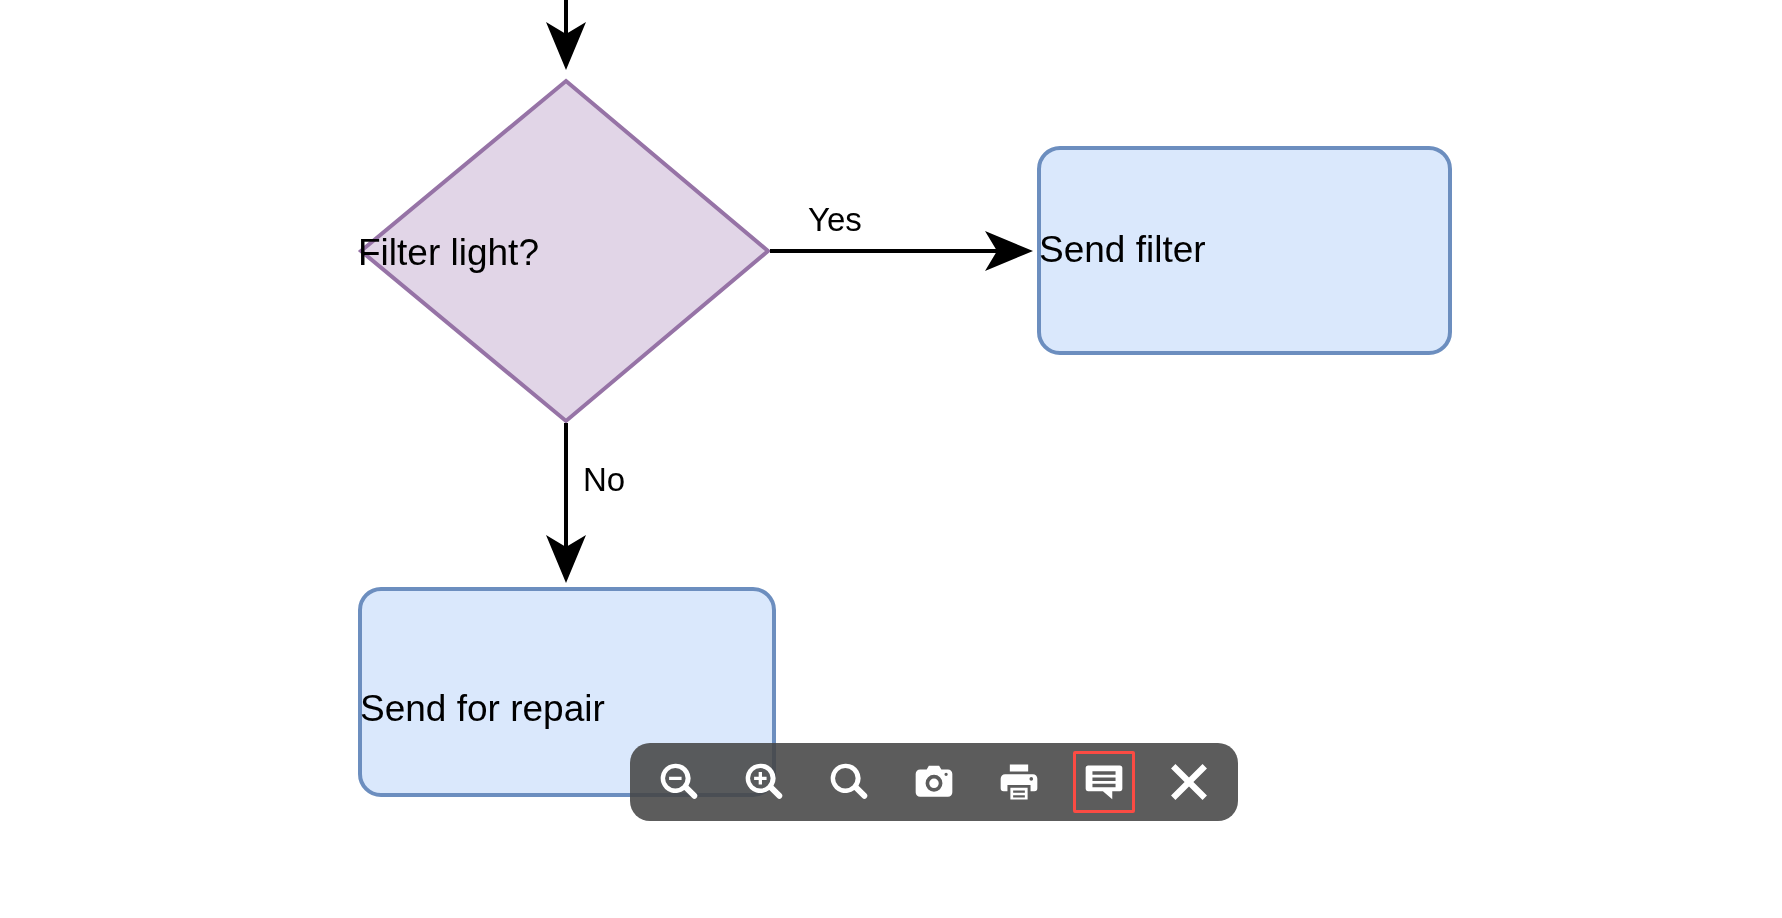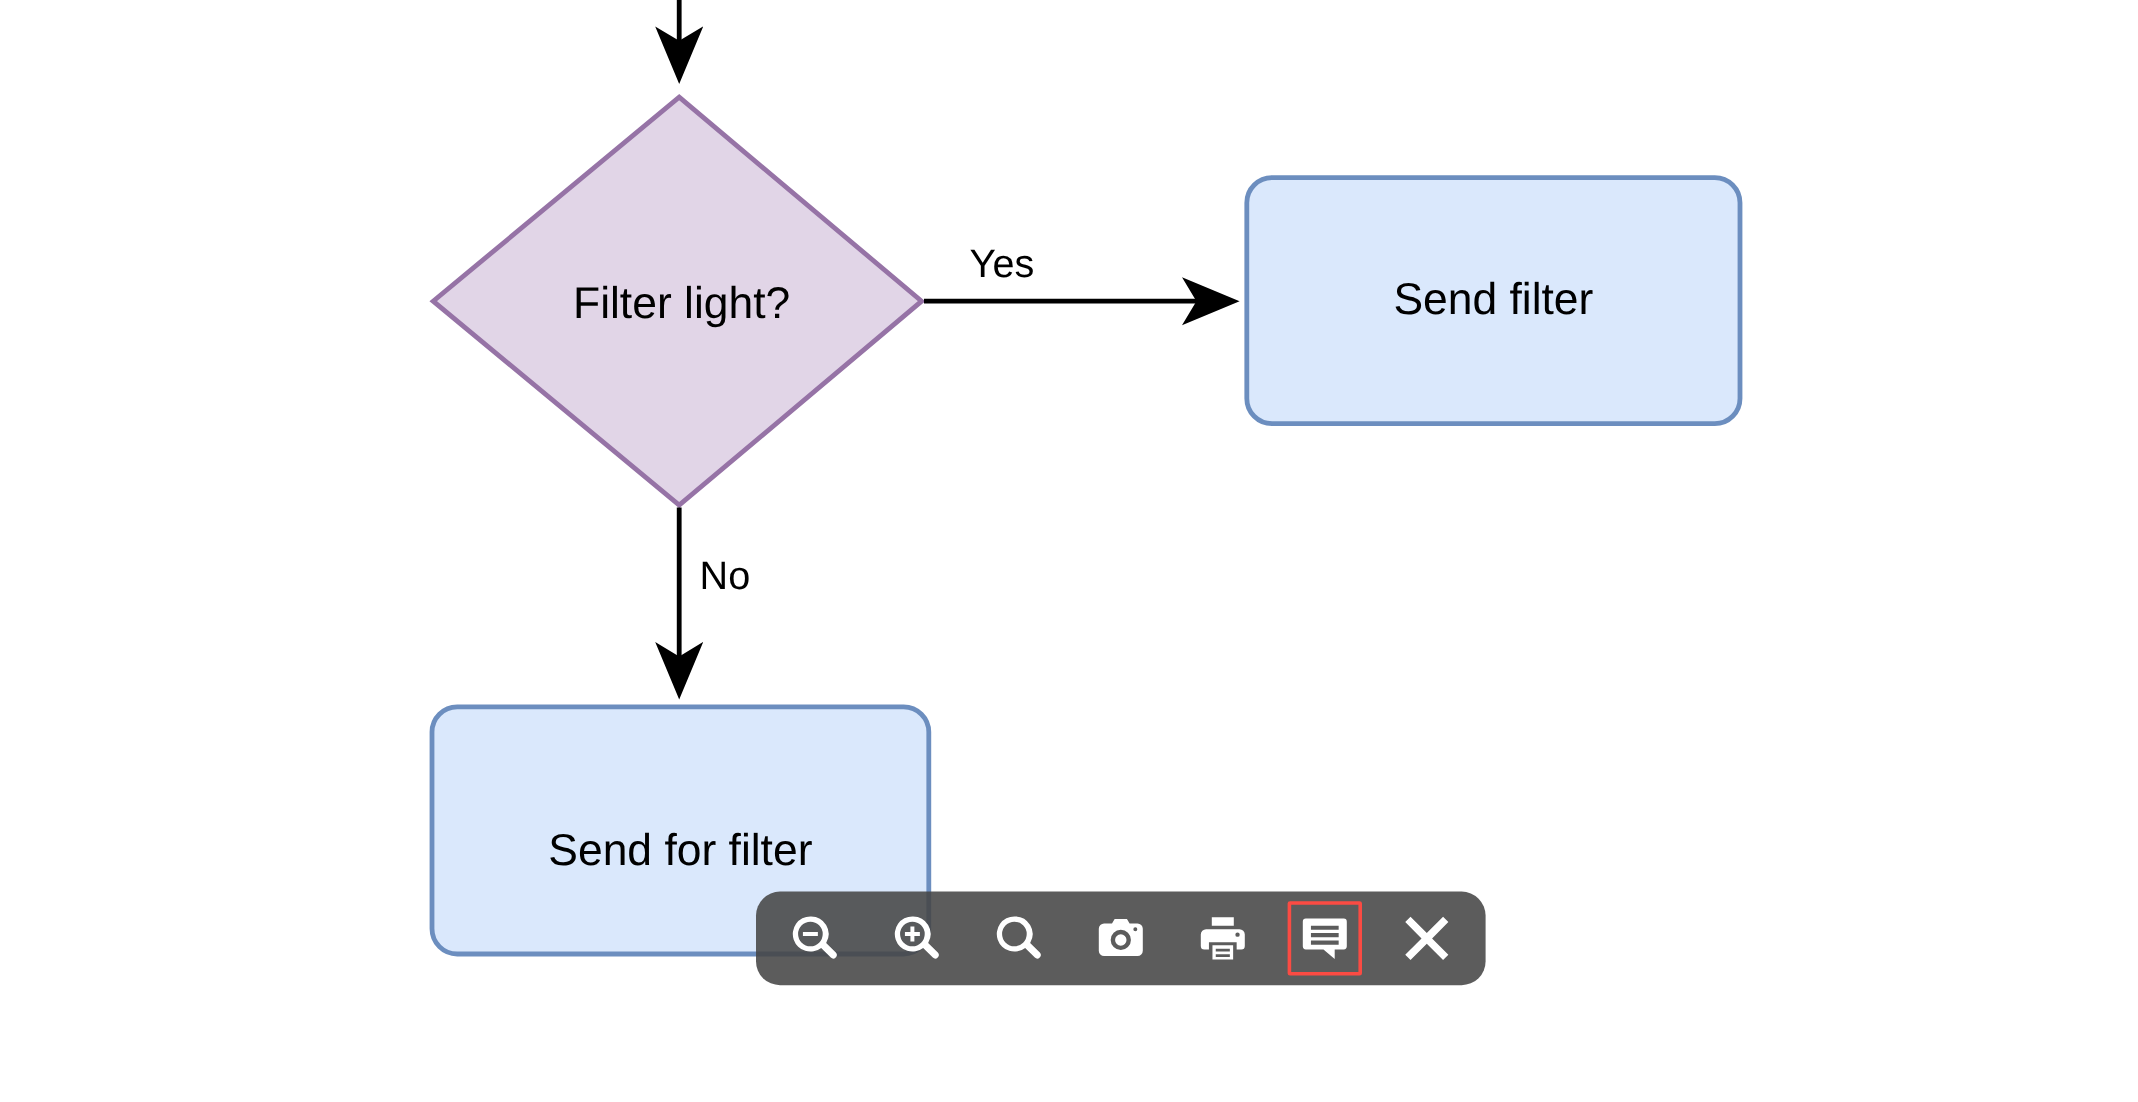--- a/index.html
+++ b/index.html
@@ -23,21 +23,20 @@
   }
 
   
   .node-label {
     position: absolute;
     color: #000000;
     font-family: "Liberation Sans", sans-serif;
     font-size: 37px;
     line-height: 1;
     white-space: nowrap;
-    text-align: center;
     pointer-events: none;
   }
   .edge-label {
     position: absolute;
     color: #000000;
     font-family: "Liberation Sans", sans-serif;
     font-size: 33px;
     line-height: 1;
     white-space: nowrap;
   }
@@ -118,21 +117,21 @@
 
   <g>
     <rect x="360" y="589" width="414" height="206" rx="21" ry="21" fill="#dae8fc" stroke="#6c8ebf" stroke-width="4"></rect>
   </g>
 </svg>
 
 <div class="node-label" id="decision-filter-light-label">Filter light?</div>
 
 <div class="node-label" id="process-clean-filter-label">Send filter</div>
 
-<div class="node-label" id="process-send-repair-label">Send for filter</div>
+<div class="node-label" id="process-send-repair-label">Send for repair</div>
 
 <div class="edge-label" id="edge-yes-label">Yes</div>
 
 <div class="edge-label" id="edge-no-label">No</div>
 
 <div id="viewer-toolbar">
 
   <div class="toolbar-button">
     <span>
       <svg viewBox="0 0 24 24" xmlns="http://www.w3.org/2000/svg">

